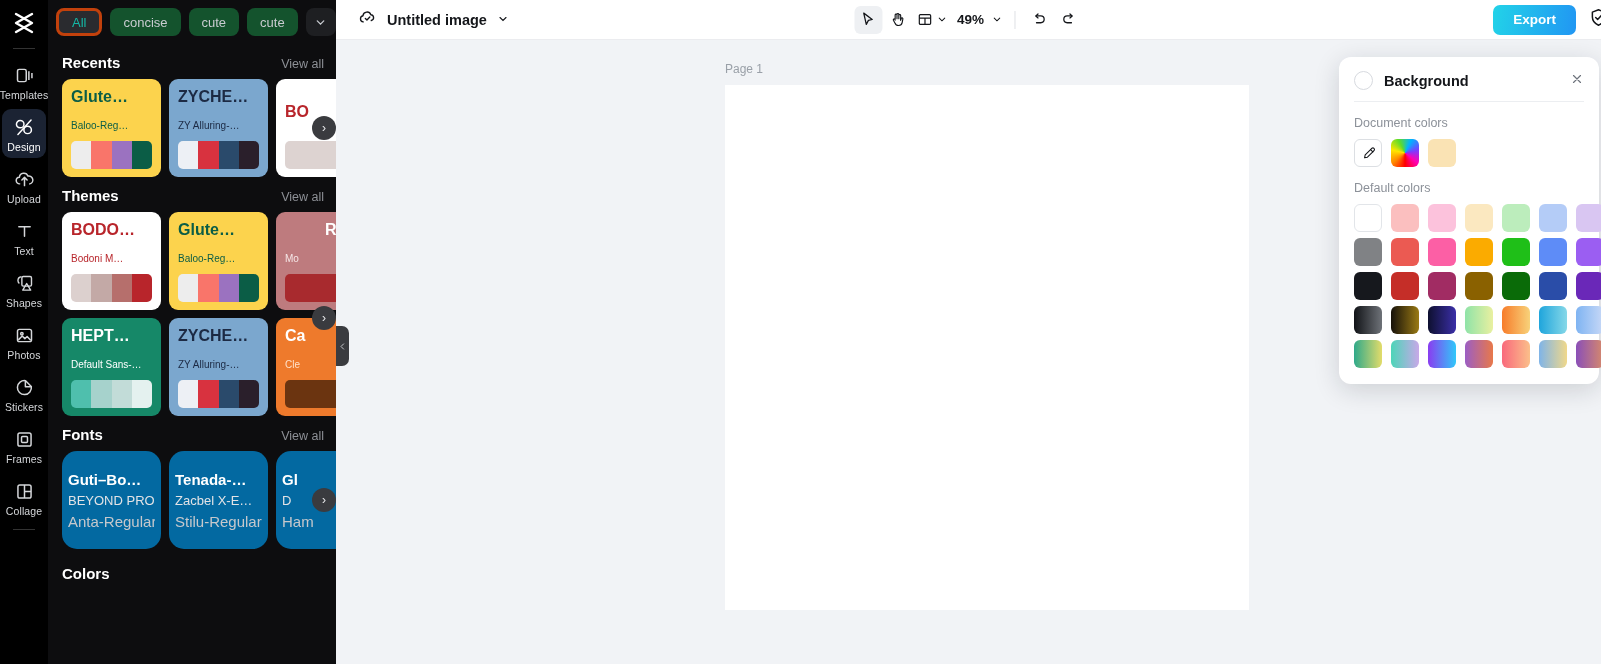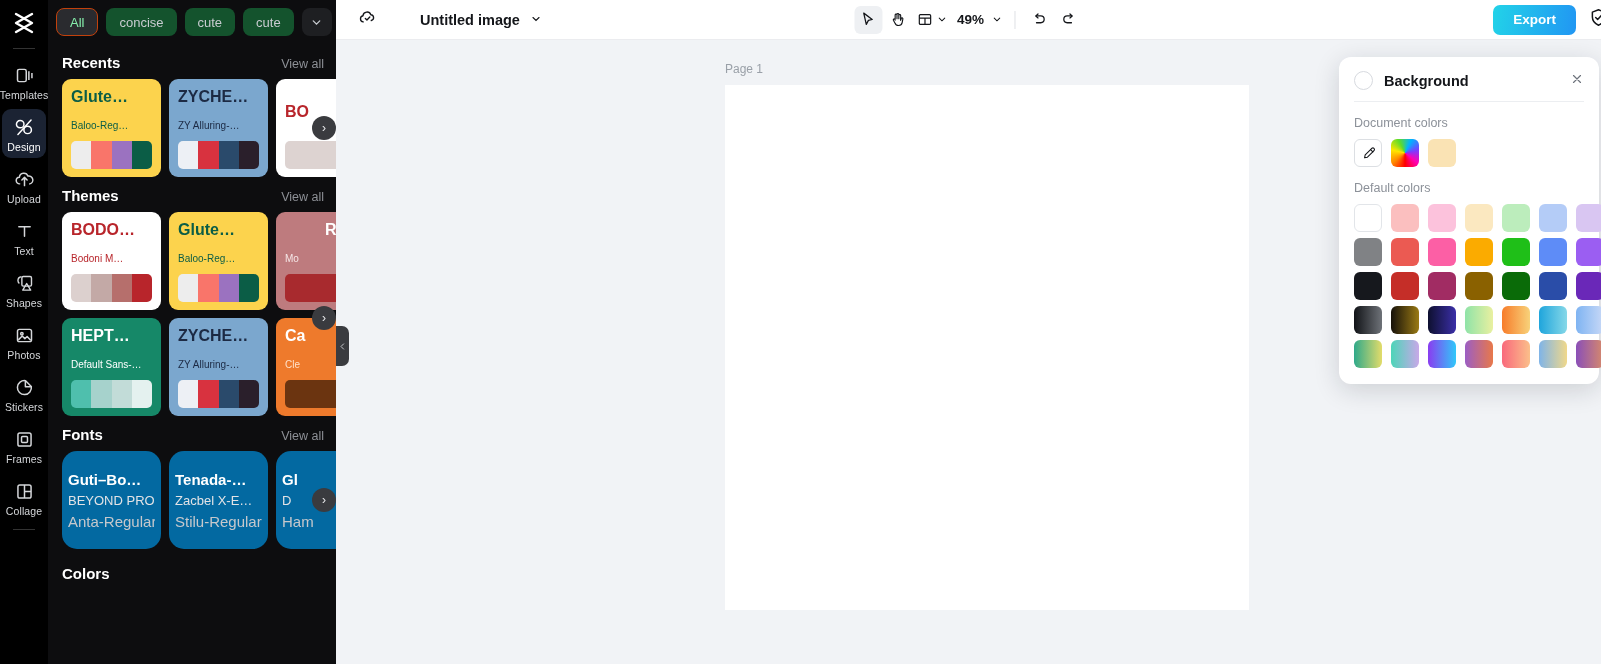--- a/index.html
+++ b/index.html
@@ -34,21 +34,21 @@
   .panel {
     width: 288px; flex: 0 0 288px; height: 664px; background: #0d0d0f;
     position: relative; overflow: hidden;
   }
   .chips { display: flex; gap: 8px; padding: 8px 0 8px 8px; align-items: center; }
   .chip {
     height: 28px; padding: 0 13px; border-radius: 8px; background: #14532d;
     color: #c9ccd1; font-size: 13px; display: flex; align-items: center;
     cursor: pointer; white-space: nowrap;
   }
-  .chip.active { background: #2a2b2f; color: #86efac; border: 1px solid #c2410c; }
+  .chip.active { background: #2a2b2f; color: #14b8a6; border: 3px solid #c2410c; }
   .chip-more { width: 30px; height: 28px; border-radius: 8px; background: #1e1f22;
     display: flex; align-items: center; justify-content: center; cursor: pointer; }
 
   .sect-head {
     display: flex; justify-content: space-between; align-items: baseline;
     padding: 10px 12px 8px 14px;
   }
   .sect-title { font-size: 15px; font-weight: bold; color: #fff; }
   .view-all { font-size: 12.5px; color: #8d9096; cursor: pointer; }
 
@@ -88,21 +88,21 @@
     display: flex; align-items: center; justify-content: center; cursor: pointer;
   }
 
   
   .main { flex: 1; height: 664px; background: #fff; display: flex; flex-direction: column; position: relative; }
   .topbar {
     height: 40px; background: #fff; display: flex; align-items: center;
     border-bottom: 1px solid #ebecef; flex: 0 0 40px; position: relative;
   }
   .doc { display: flex; align-items: center; gap: 10px; padding-left: 22px; }
-  .doc-title { font-size: 14.5px; font-weight: bold; color: #14161a; margin-left: 33px; }
+  .doc-title { font-size: 14.5px; font-weight: bold; color: #14161a; }
   .tools { position: absolute; left: 50%; transform: translateX(-50%);
     display: flex; align-items: center; gap: 2px; }
   .tbtn { width: 28px; height: 28px; border-radius: 6px; display: flex;
     align-items: center; justify-content: center; cursor: pointer; }
   .tbtn.active { background: #eef0f3; }
   .cvg { display: flex; align-items: center; gap: 3px; padding: 0 2px; cursor: pointer; }
   .zoom-val { font-size: 13.5px; font-weight: bold; color: #14161a; padding: 0 4px; }
   .sep { width: 1px; height: 18px; background: #dfe1e5; margin: 0 8px; }
   .right { margin-left: auto; display: flex; align-items: center; gap: 12px; padding-right: 14px; }
   .export {

